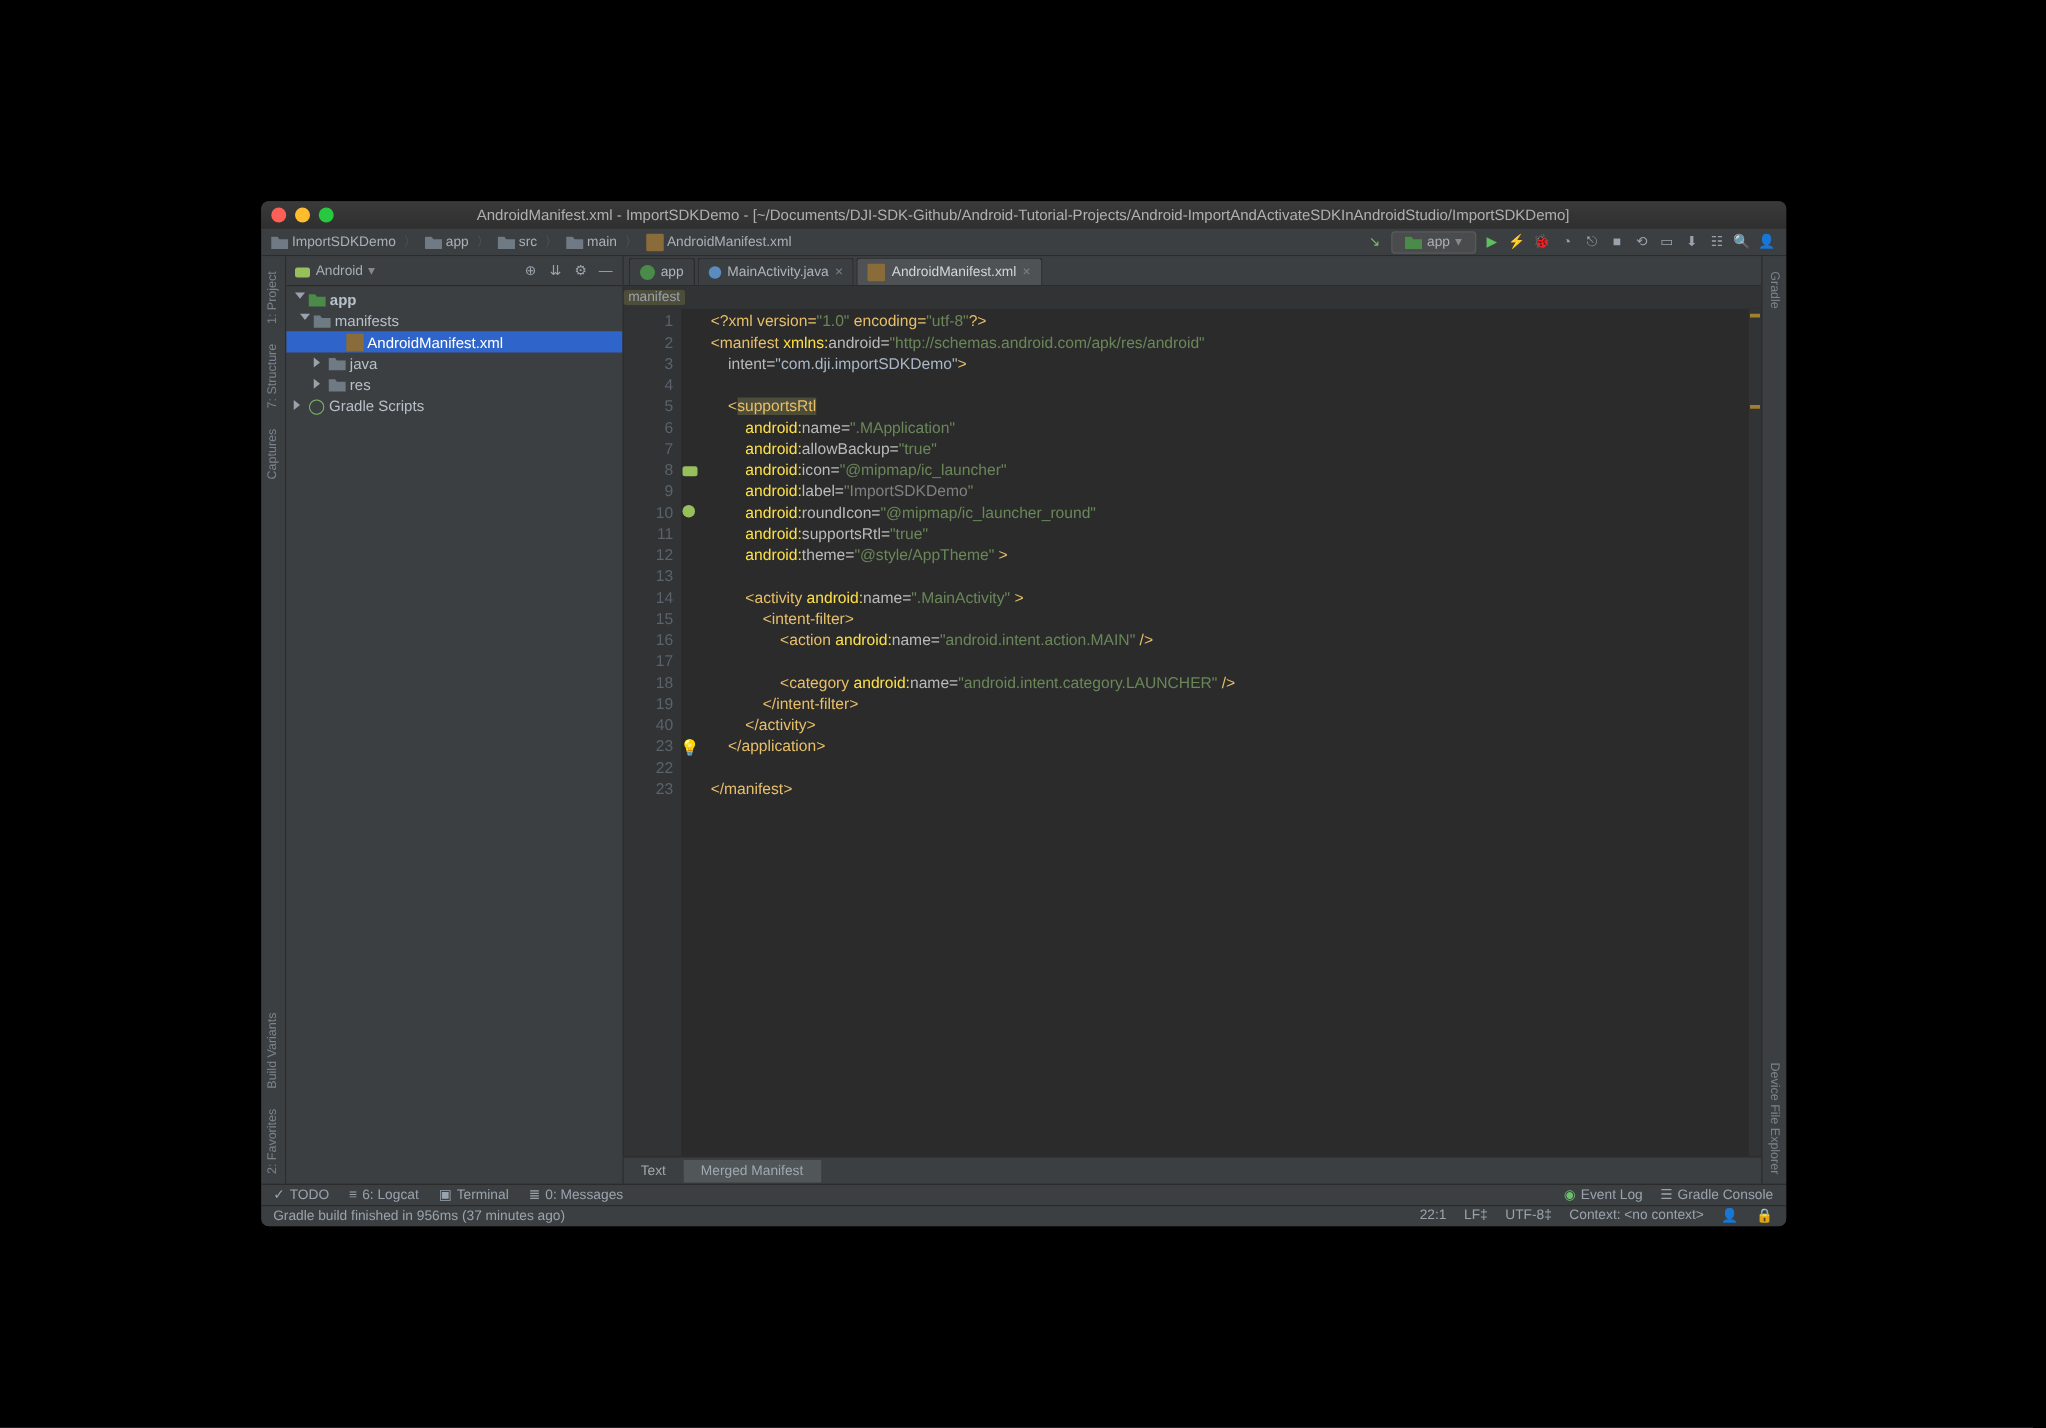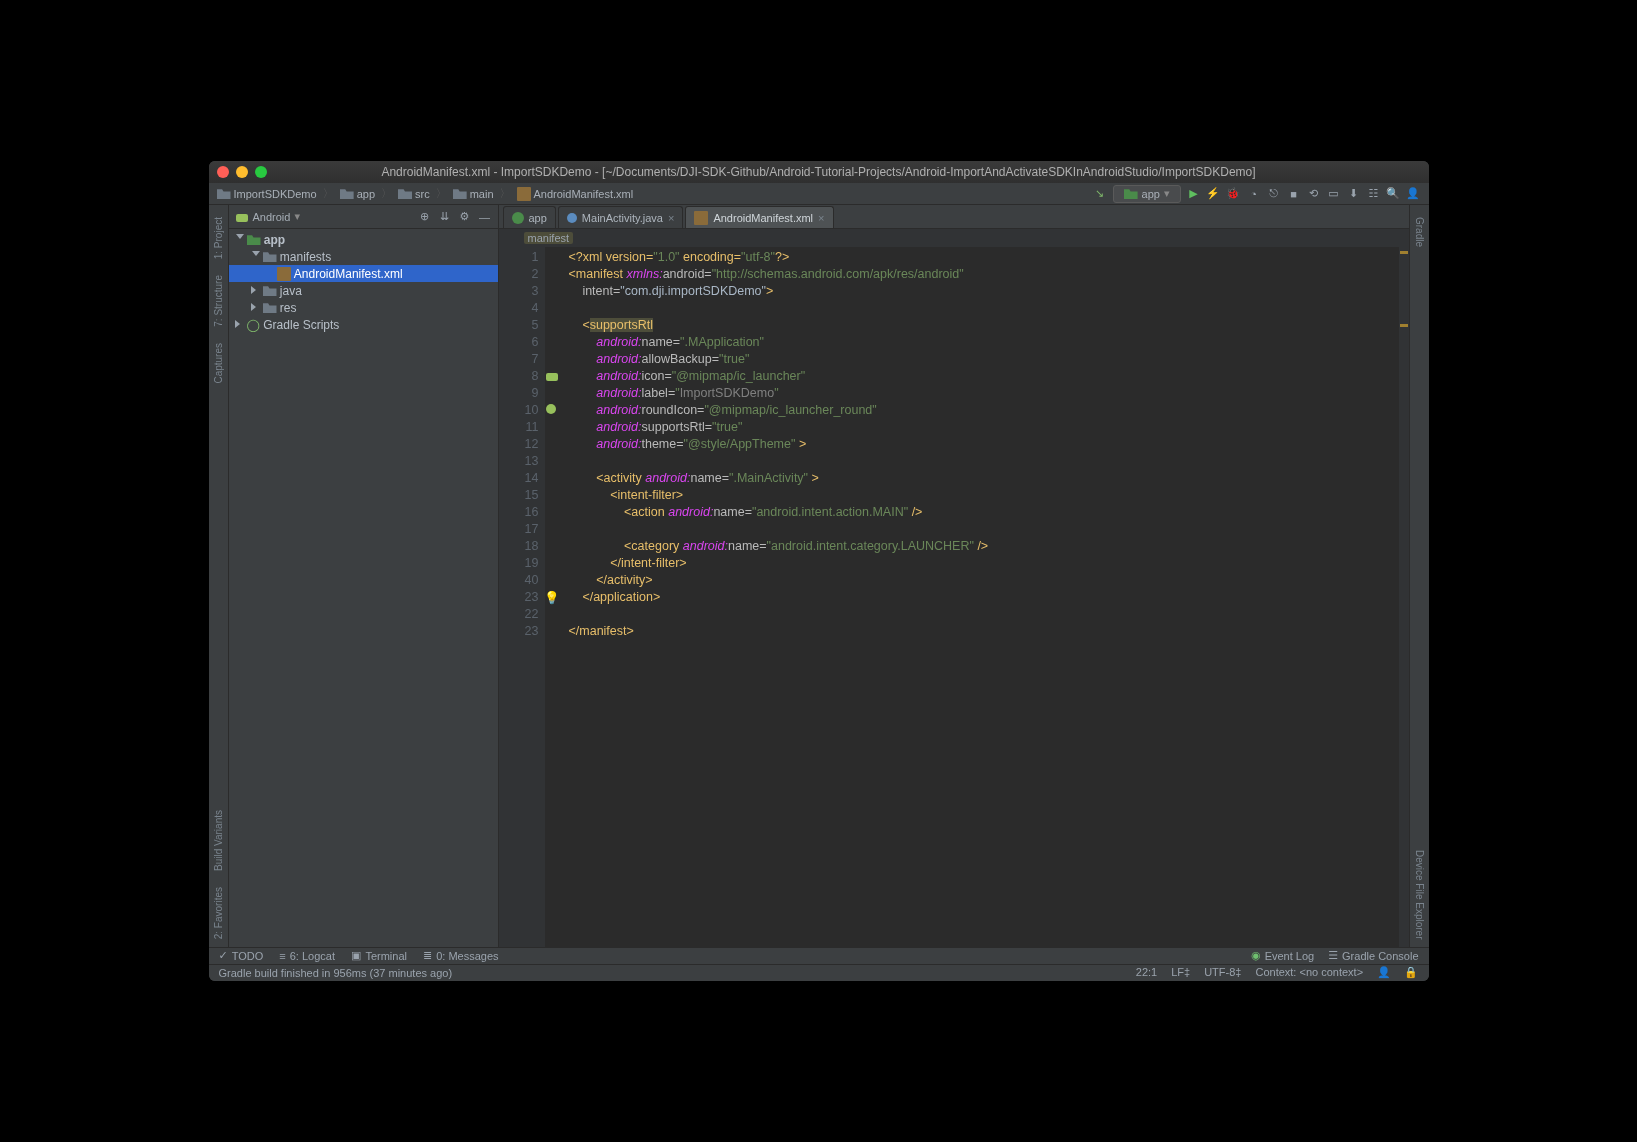--- a/index.html
+++ b/index.html
@@ -33,28 +33,28 @@
 .tree-row.sel { background:#2f65ca; color:#fff; }
 .tw { width:10px; height:10px; display:inline-block; margin-right:2px; }
 .tw.open::before { content:""; display:block; border-left:5px solid #9aa3ad; border-top:4px solid transparent; border-bottom:4px solid transparent; transform:rotate(90deg); }
 .tw.closed::before { content:""; display:block; border-left:5px solid #9aa3ad; border-top:4px solid transparent; border-bottom:4px solid transparent; }
 .editor-area { flex:1; display:flex; flex-direction:column; min-width:0; }
 .tabs { height:24px; display:flex; align-items:flex-end; background:#3c3f41; border-bottom:1px solid #2b2b2b; padding-left:4px; font-size:11px; }
 .tab { height:22px; display:flex; align-items:center; gap:5px; padding:0 8px; background:#3c3f41; color:#adb5bd; border:1px solid #2b2b2b; border-bottom:none; margin-right:2px; border-radius:3px 3px 0 0; cursor:pointer; }
 .tab.active { background:#4e5254; color:#d0d6da; }
 .tab .x { color:#7a848e; }
 .circle-ico { width:12px; height:12px; border-radius:50%; background:#4a8b4a; display:inline-block; }
-.breadcrumb2 { height:18px; display:flex; align-items:center; padding:0 25px; font-size:11px; color:#9aa3ad; background:#313335; }
+.breadcrumb2 { height:18px; display:flex; align-items:center; padding:0 0; font-size:11px; color:#9aa3ad; background:#313335; }
 .crumb { background:#4d4d3a; padding:0 4px; border-radius:2px; }
 .editor { flex:1; display:flex; background:#2b2b2b; font-family:Menlo,Monaco,monospace; font-size:12.5px; min-height:0; position:relative; }
 .gutter { width:46px; background:#313335; color:#5a626b; text-align:right; padding:2px 6px 0 0; line-height:17px; user-select:none; }
 .gutter-icons { position:absolute; left:46px; top:0; width:16px; }
 .gi { position:absolute; width:14px; height:14px; left:0; }
 .code { flex:1; padding:2px 0 0 24px; line-height:17px; color:#a9b7c6; overflow:auto; white-space:pre; } .code .tag { color:#e8bf6a; } .code .attr { color:#bababa; }
-.code .ns { color:#d946ef;font-style:italic; } .code .str { color:#6a8759; } .code .strpkg { color:#a9b7c6; }
+.code .ns { color:#fde047; } .code .str { color:#6a8759; } .code .strpkg { color:#a9b7c6; }
 .code .hl { background:#4d4d3a; }
 .editor-tabs-bot { height:22px; background:#3c3f41; border-top:1px solid #2b2b2b; display:flex; align-items:center; font-size:11px; }
 .ed-bt { padding:3px 14px; color:#a0a8b0; cursor:pointer; }
 .ed-bt.active { background:#515658; }
 .status-bar { height:34px; background:#3c3f41; border-top:1px solid #2b2b2b; display:flex; flex-direction:column; font-size:11px; color:#9aa3ad; }
 .sb-row { height:17px; display:flex; align-items:center; padding:0 10px; }
 .sb-left { display:flex; gap:16px; }
 .sb-item { display:flex; align-items:center; gap:4px; cursor:pointer; }
 .sb-right { margin-left:auto; display:flex; gap:14px; }
 .mark-strip { width:10px; background:#313335; }
@@ -140,21 +140,21 @@
         <span style="margin-left:4px;color:#888">▾</span>
         <div class="panel-hdr-tools">
           <span class="btn-ico">⊕</span>
           <span class="btn-ico">⇊</span>
           <span class="btn-ico">⚙</span>
           <span class="btn-ico">—</span>
         </div>
       </div>
       <div class="tree">
         <div class="tree-row" style="padding-left:6px"><span class="tw open"></span><span class="ico ico-folder" style="background:#4a8b4a"></span>&nbsp;<b>app</b></div>
-        <div class="tree-row" style="padding-left:22px"><span class="tw open"></span><span class="ico ico-folder"></span>&nbsp;<span>manifests</span></div>
+        <div class="tree-row" style="padding-left:10px"><span class="tw open"></span><span class="ico ico-folder"></span>&nbsp;<span>manifests</span></div>
         <div class="tree-row sel" style="padding-left:48px"><span class="ico ico-file"></span>&nbsp;<span>AndroidManifest.xml</span></div>
         <div class="tree-row" style="padding-left:22px"><span class="tw closed"></span><span class="ico ico-folder"></span>&nbsp;<span>java</span></div>
         <div class="tree-row" style="padding-left:22px"><span class="tw closed"></span><span class="ico ico-folder"></span>&nbsp;<span>res</span></div>
         <div class="tree-row" style="padding-left:6px"><span class="tw closed"></span><span style="color:#7fb76a">◯</span>&nbsp;<span>Gradle Scripts</span></div>
       </div>
     </div>
 
     <div class="editor-area">
       <div class="tabs">
         <div class="tab">
@@ -231,20 +231,24 @@
 <span class="tag">            &lt;/intent-filter&gt;</span>
 <span class="tag">        &lt;/activity&gt;</span>
 <span class="tag">    &lt;/application&gt;</span>
 
 <span class="tag">&lt;/manifest&gt;</span></div>
         <div class="mark-strip">
           <div class="mark" style="background:#a08030;margin-top:4px"></div>
           <div class="mark" style="background:#a08030;margin-top:70px"></div>
         </div>
       </div>
+      <div class="editor-tabs-bot">
+        <div class="ed-bt">Text</div>
+        <div class="ed-bt active">Merged Manifest</div>
+      </div>
     </div>
 
     <div class="right-rail">
       <div class="rail-item-r">Gradle</div>
       <div style="flex:1"></div>
       <div class="rail-item-r">Device File Explorer</div>
     </div>
   </div>
 
   <div class="status-bar">

